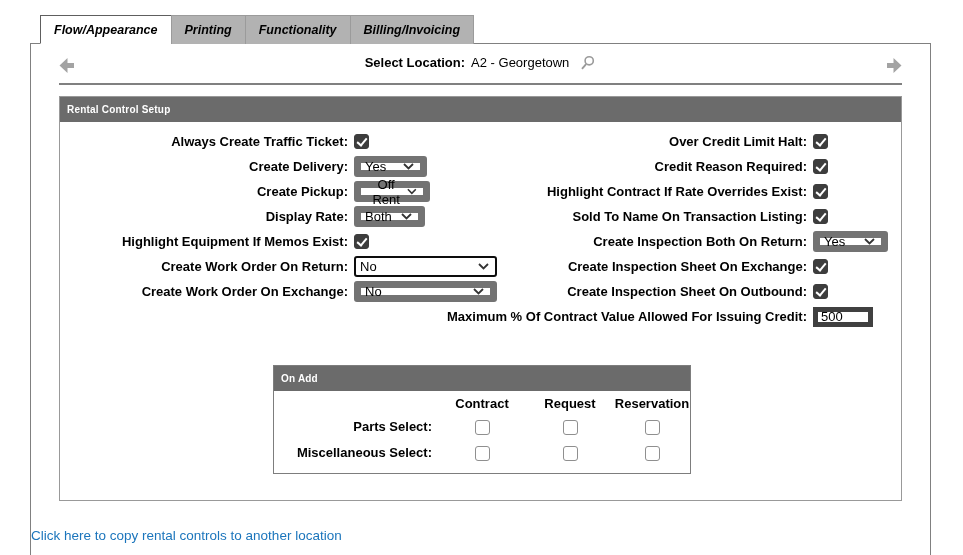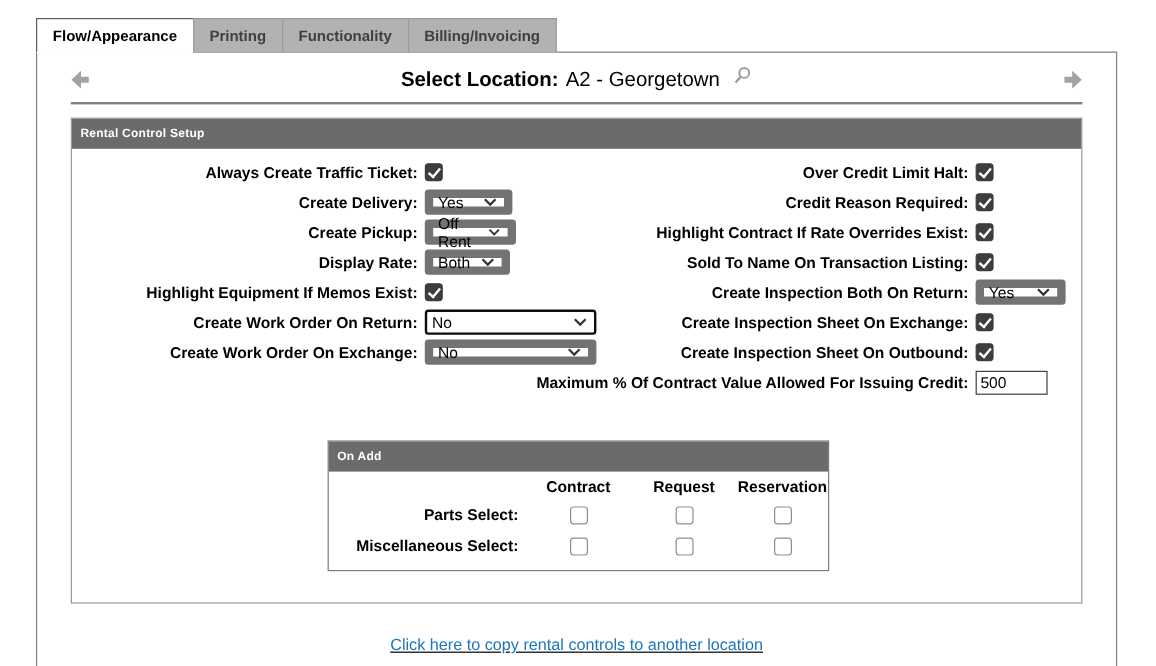--- a/index.html
+++ b/index.html
@@ -1,57 +1,57 @@
 <!DOCTYPE html>
 <html><head>
 <meta charset="utf-8">
 <style>
   html,body{margin:0;padding:0;background:#fff;}
   body{width:963px;height:555px;overflow:hidden;font-family:"Liberation Sans",sans-serif;-webkit-font-smoothing:antialiased;}
   .page{padding:15px 0 0 30px;}
   
-  .tabs{display:flex;position:relative;z-index:3;}
+  .tabs{display:flex;margin-left:10px;position:relative;z-index:3;font-style:italic;}
   .tab{height:29px;line-height:29px;padding:0 13px;font-weight:bold;font-size:12.5px;text-align:center;min-width:68px;box-sizing:border-box;cursor:default;}
-  .tab.inactive{background:#b2b2b2;color:#404040;border:1px solid #9b9b9b;border-bottom:none;margin-left:-1px;}
+  .tab.inactive{background:#b2b2b2;color:#000000;border:1px solid #9b9b9b;border-bottom:none;margin-left:-1px;}
   .tab.active{background:#fff;color:#000;border:1px solid #5e5e5e;border-bottom:1px solid #fff;margin-bottom:-1px;}
   
   .content-box{width:901px;box-sizing:border-box;border:1px solid #808080;border-bottom-width:3px;margin-top:-1px;background:#fff;position:relative;z-index:1;padding-bottom:17px;min-height:493px;}
   
   .loc-bar{display:flex;align-items:center;padding:11px 28px 0 28px;}
-  .loc-center{flex:1;text-align:center;font-size:17px;display:flex;align-items:flex-end;justify-content:center;gap:6px;}
+  .loc-center{flex:1;text-align:center;font-size:13px;display:flex;align-items:flex-start;justify-content:center;gap:6px;}
   .loc-label{font-weight:bold;}
   .loc-divider{height:2px;background:#808080;margin:8px 28px 0 28px;}
   .arrow-btn{display:inline-flex;align-items:center;cursor:pointer;}
   
   .setup-box{margin:11px 28px 0 28px;border:1px solid #999;background:#fff;padding-bottom:26px;}
   .bar-header{background:#6b6b6b;color:#fff;font-weight:bold;font-size:10px;padding:7px 7px;letter-spacing:.2px;}
   .grid{display:grid;grid-template-columns:294px 148px 311px auto;align-items:center;margin-top:7px;font-size:13px;}
-  .grid>div{height:25px;display:flex;align-items:center;}
+  .grid>div{height:25px;display:flex;align-items:center;text-align:center;}
   .lbl{justify-content:flex-end;text-align:right;font-weight:bold;padding-right:6px;white-space:nowrap;}
   .ctl{justify-content:flex-start;}
   .max-row{display:grid;grid-template-columns:753px auto;align-items:center;height:25px;font-size:13px;}
   
   .cb{width:15px;height:15px;border-radius:3px;display:inline-block;position:relative;box-sizing:border-box;cursor:pointer;}
   .cb{background:#fff;border:1px solid #8f8f8f;}
   .cb.checked{background:#3d3d3d;border:1px solid #3d3d3d;}
   .cb.checked::after{content:"";position:absolute;left:4px;top:1px;width:4px;height:8px;border:solid #fff;border-width:0 2px 2px 0;transform:rotate(40deg);}
   
   .select{display:inline-flex;align-items:center;justify-content:space-between;height:21px;border:7px solid #737373;border-radius:3px;background:#fff;padding:0 6px 0 4px;font-size:13px;box-sizing:border-box;cursor:pointer;}
   .select.focused{border:2px solid #0d0d0d;}
   .w73{width:73px}.w76{width:76px}.w71{width:71px}.w143{width:143px}.w75{width:75px}
   
-  .txt{width:60px;height:20px;border:1px solid #404040;font-size:13px;padding:0 3px;font-family:"Liberation Sans",sans-serif;box-sizing:border-box;}
+  .txt{width:60px;height:20px;border:5px solid #404040;font-size:13px;padding:0 3px;font-family:"Liberation Sans",sans-serif;box-sizing:border-box;}
   
   .onadd{width:418px;margin:36px 0 0 213px;border:1px solid #7d7d7d;box-sizing:border-box;}
   .onadd-grid{display:grid;grid-template-columns:164px 88px 88px 76px;font-size:13px;padding:3px 0 7px 0;align-items:center;}
   .onadd-grid .hdr{font-weight:bold;text-align:center;height:20px;line-height:20px;}
   .onadd-grid .rl{font-weight:bold;text-align:right;padding-right:6px;height:26px;line-height:26px;white-space:nowrap;}
   .onadd-grid .cc{display:flex;justify-content:center;align-items:center;height:26px;}
   
-  .copy-link{text-align:center;margin-top:27px;font-size:13.5px;text-decoration:underline;}
+  .copy-link{text-align:left;margin-top:27px;font-size:13.5px;}
   .copy-link a{color:#1b75bc;text-decoration:none;cursor:pointer;}
   .save-row{text-align:center;margin-top:15px;}
   .save-btn{font-family:"Liberation Sans",sans-serif;font-size:13px;padding:2px 13px;background:#f1f1f1;border:1px solid #8a8a8a;border-radius:3px;color:#000;cursor:pointer;}
 </style>
 </head>
 <body>
 
 <div class="page">
 
   <div class="tabs">

